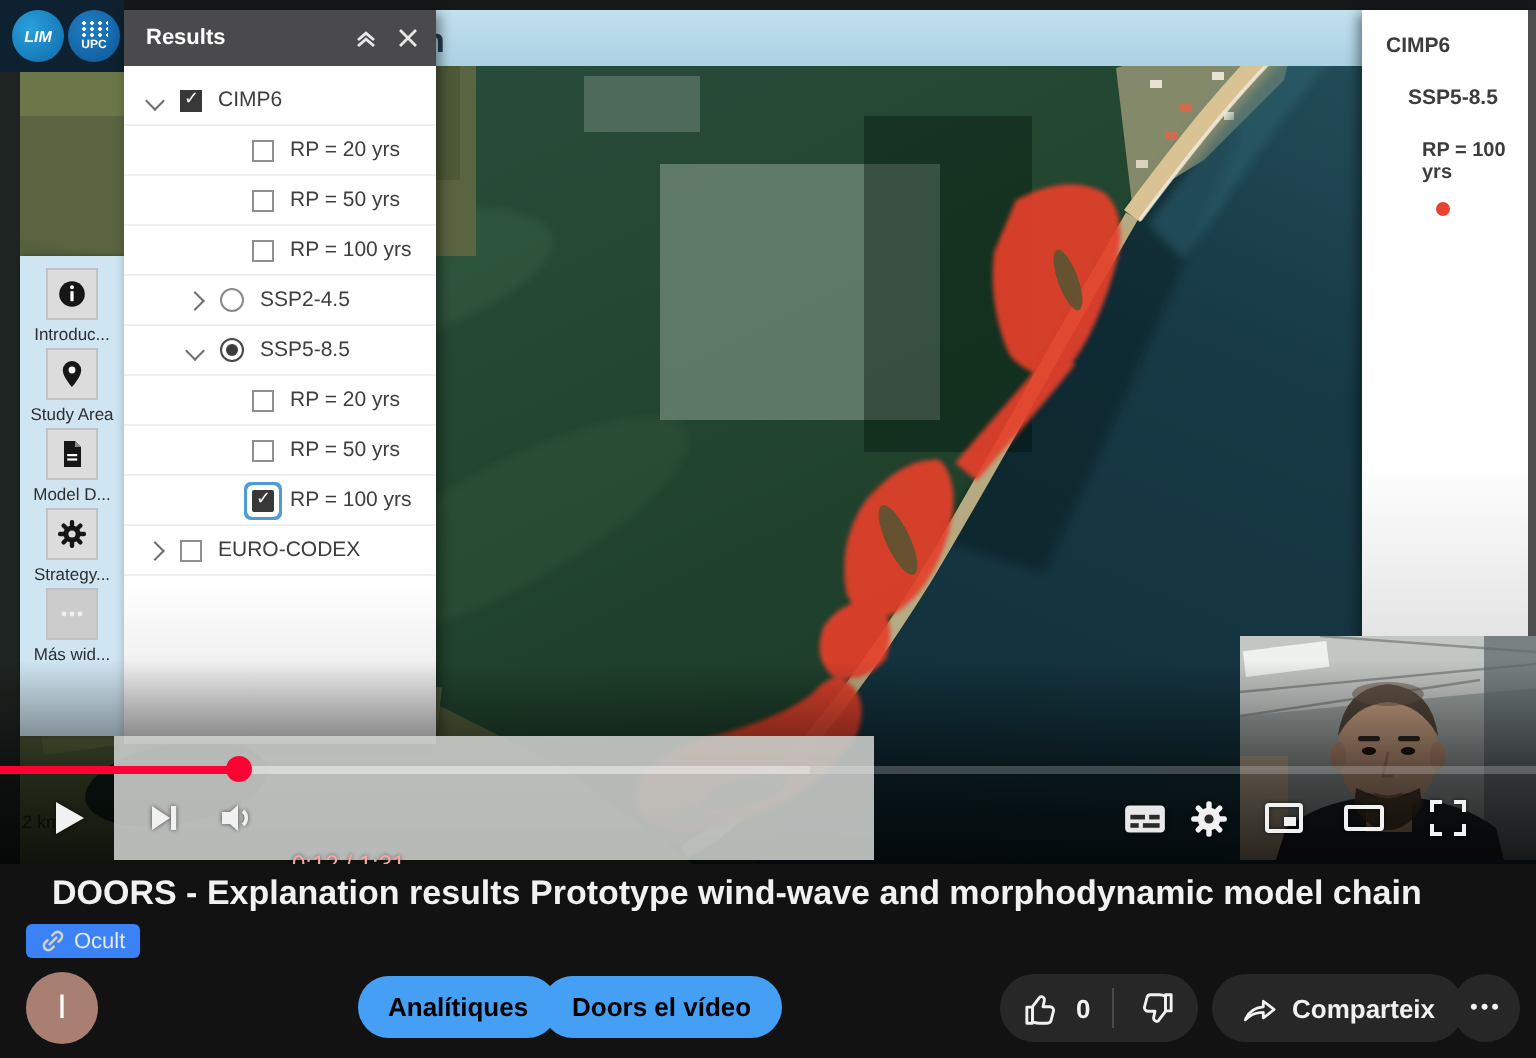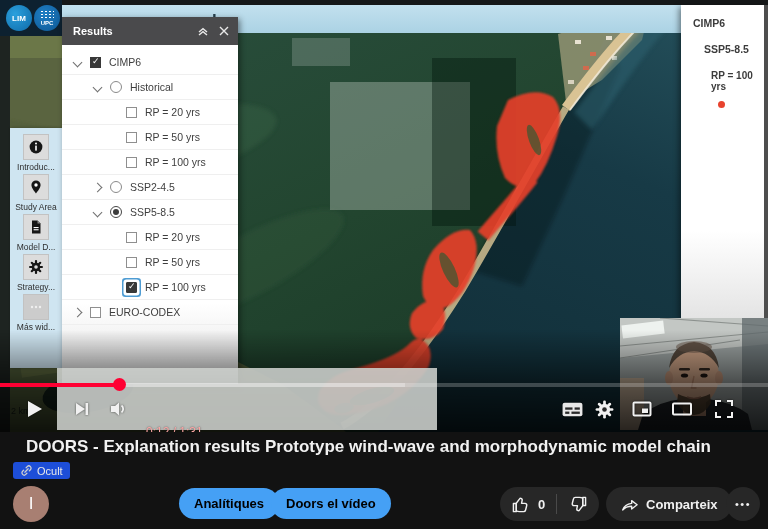--- a/index.html
+++ b/index.html
@@ -7,21 +7,21 @@
          font-family:"Liberation Sans",sans-serif;-webkit-font-smoothing:antialiased;}
   .abs{position:absolute;}
 
   
   .video{position:absolute;left:0;top:0;width:768px;height:432px;overflow:hidden;background:#10262e;}
   svg.map{position:absolute;left:0;top:0;}
 
   .top-strip{left:0;top:0;width:768px;height:5px;background:#151718;}
   .logo-bar{left:0;top:0;width:62px;height:36px;background:#0d2130;display:flex;align-items:center;gap:2px;padding-left:6px;box-sizing:border-box;}
   .logo{width:26px;height:26px;border-radius:50%;display:flex;align-items:center;justify-content:center;color:#fff;font-weight:bold;}
-  .logo.lim{background:radial-gradient(circle at 35% 35%,#2aa0dd,#0f6aa8);font-size:8px;}
+  .logo.lim{background:radial-gradient(circle at 35% 35%,#2aa0dd,#0f6aa8);font-size:8px;font-style:italic;}
   .logo.upc{background:radial-gradient(circle at 40% 35%,#1f7fc4,#0d5794);font-size:6px;flex-direction:column;line-height:1;}
   .upc-dots{width:14px;height:9px;margin-bottom:1px;
      background-image:radial-gradient(circle,#fff 0.8px,transparent 1px);
      background-size:4px 3px;}
   .blue-bar{left:62px;top:5px;width:622px;height:28px;background:linear-gradient(#c2e0ee,#abd2e4);}
   .blue-bar span{position:absolute;left:150px;top:6px;font-size:17px;font-weight:bold;color:#27404d;}
 
   .left-strip{left:0;top:36px;width:10px;height:396px;background:#1e2421;}
 
   
@@ -30,22 +30,22 @@
   .sb-item{height:40px;display:flex;flex-direction:column;align-items:center;width:100%;}
   .sb-btn{width:26px;height:26px;background:#dcdcdc;border:1px solid #c2c2c2;box-sizing:border-box;
           display:flex;align-items:center;justify-content:center;}
   .sb-btn.dim{background:#cccccc;}
   .sb-label{font-size:8.5px;color:#2e2e2e;margin-top:2px;max-width:50px;white-space:nowrap;overflow:hidden;}
 
   
   .panel-header{height:28px;background:#4a4a4c;color:#fff;display:flex;align-items:center;
                 padding:0 8px 0 11px;box-sizing:border-box;font-size:11px;font-weight:bold;}
   .ph-icons{margin-left:auto;display:flex;align-items:center;gap:9px;color:#e8e8e8;}
-  .results{left:62px;top:5px;width:176px;height:367px;box-shadow:2px 2px 6px rgba(0,0,0,.45);
-           background:linear-gradient(#ffffff 0 78%,#efefef 90%,#dedede);margin-top:12px;}
+  .results{left:62px;top:5px;width:156px;height:367px;box-shadow:2px 2px 6px rgba(0,0,0,.45);
+           background:linear-gradient(#ffffff 0 78%,#efefef 90%,#dedede);}
   .tree{padding-top:5px;}
   .row{display:flex;align-items:center;height:25px;border-bottom:1px solid #efefef;box-sizing:border-box;font-size:10.5px;color:#3e3e3e;}
   .row.lv1{padding-left:12px;}
   .row.lv2{padding-left:32px;}
   .row.lv3{padding-left:64px;}
   .chev{width:6px;height:6px;border-right:1.4px solid #6f6f6f;border-bottom:1.4px solid #6f6f6f;flex:0 0 auto;margin-right:9px;}
   .chev.down{transform:rotate(45deg);}
   .chev.right{transform:rotate(-45deg);}
   .cb{width:11px;height:11px;border:1px solid #8f8f8f;background:#fff;flex:0 0 auto;margin-right:8px;position:relative;box-sizing:border-box;}
   .cb.on{background:#383838;border-color:#383838;}
@@ -77,21 +77,21 @@
   .pb-played{left:0;top:383px;width:120px;height:4px;background:#ff0033;}
   .pb-dot{left:113px;top:378px;width:13px;height:13px;border-radius:50%;background:#ff0033;}
   .ctl{top:397px;width:24px;height:24px;display:flex;align-items:center;justify-content:center;
        filter:drop-shadow(0 0 1px rgba(0,0,0,.6));}
   .time{left:146px;top:425px;font-size:12px;color:#fca5a5;text-shadow:0 0 2px rgba(0,0,0,.6);}
 
   
   .below{position:absolute;left:0;top:432px;width:768px;height:97px;background:#121212;}
   .vtitle{position:absolute;left:26px;top:5px;width:745px;font-size:17px;font-weight:bold;color:#f1f1f1;white-space:nowrap;overflow:hidden;}
   .badge{position:absolute;left:13px;top:30px;height:17px;display:inline-flex;align-items:center;gap:4px;
-         background:#1d4ed8;border-radius:3px;padding:0 7px;font-size:11px;color:#e8e8e8;}
+         background:#3b82f6;border-radius:3px;padding:0 7px;font-size:11px;color:#e8e8e8;}
   .avatar{position:absolute;left:13px;top:54px;width:36px;height:36px;border-radius:50%;background:#a87f72;
           color:#fff;font-size:17px;display:flex;align-items:center;justify-content:center;}
   .chname{position:absolute;left:63px;top:64px;font-size:14px;font-weight:bold;color:#f1f1f1;}
   .bluebtn{position:absolute;top:56px;height:31px;border-radius:16px;background:#45a0f5;border:none;
            color:#000000;font-family:"Liberation Sans",sans-serif;font-size:13px;font-weight:bold;padding:0 15px;}
   .btn-analytics{left:179px;}
   .btn-edit{left:271px;}
   .pill{position:absolute;top:55px;height:34px;background:#272727;border-radius:17px;display:flex;align-items:center;color:#f1f1f1;}
   .pill-like{left:500px;padding:0 12px;gap:7px;}
   .pill-share{left:606px;padding:0 14px;gap:7px;font-size:13px;font-weight:bold;}
@@ -266,25 +266,20 @@
           <svg width="12" height="12" viewBox="0 0 12 12">
               <path d="M2 2l8 8M10 2l-8 8" stroke="#e8e8e8" stroke-width="1.4"></path>
             </svg>
         </span>
       </div>
       <div class="tree">
         <div class="row lv1">
             <span class="chev down"></span>
             <span class="cb on"></span>
             <span>CIMP6</span>
-          </div>
-        <div class="row lv2">
-            <span class="chev down"></span>
-            <span class="radio"></span>
-            <span>Historical</span>
           </div>
         <div class="row lv3">
             <span class="cb"></span>
             <span>RP = 20 yrs</span>
           </div>
         <div class="row lv3">
             <span class="cb"></span>
             <span>RP = 50 yrs</span>
           </div>
         <div class="row lv3">

